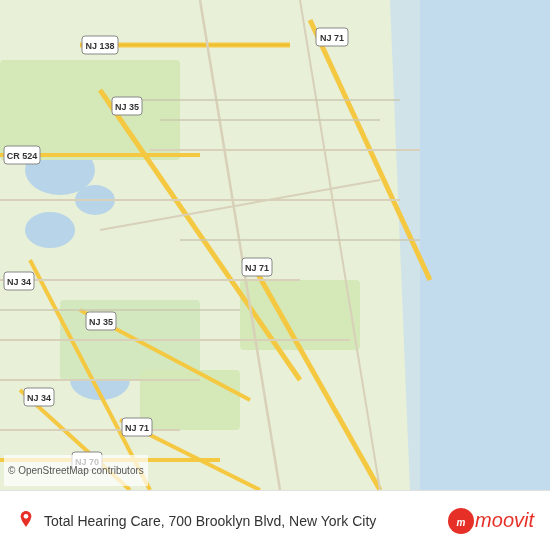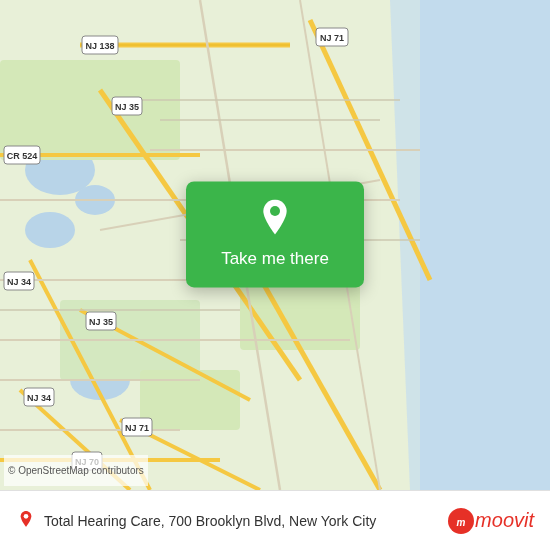--- a/index.html
+++ b/index.html
@@ -176,28 +176,20 @@
 
     <rect x="122" y="418" width="30" height="18" rx="3" fill="white" stroke="#888" stroke-width="1"></rect>
     <text x="137" y="431" text-anchor="middle" font-size="9" font-weight="bold" fill="#333">NJ 71</text>
 
     <rect x="72" y="452" width="30" height="18" rx="3" fill="white" stroke="#888" stroke-width="1"></rect>
     <text x="87" y="465" text-anchor="middle" font-size="9" font-weight="bold" fill="#333">NJ 70</text>
 
   </svg>
 
   
-  <div id="popup">
-
-    <svg id="popup-pin" viewBox="0 0 40 48" xmlns="http://www.w3.org/2000/svg">
-      <path d="M20 0C12.268 0 6 6.268 6 14c0 10.5 14 28 14 28s14-17.5 14-28C34 6.268 27.732 0 20 0z" fill="white"></path>
-      <circle cx="20" cy="14" r="6" fill="#3bb54a"></circle>
-    </svg>
-    <span id="popup-label">Take me there</span>
-  </div>
 
   
   <div id="osm-attribution">
     <span>© OpenStreetMap contributors</span>
   </div>
 </div>
 
 <div id="bottom-bar">
   <svg id="location-pin-icon" viewBox="0 0 24 30" xmlns="http://www.w3.org/2000/svg">
     <path d="M12 0C7.589 0 4 3.589 4 8c0 6 8 16 8 16s8-10 8-16C20 3.589 16.411 0 12 0z" fill="#e63027"></path>

